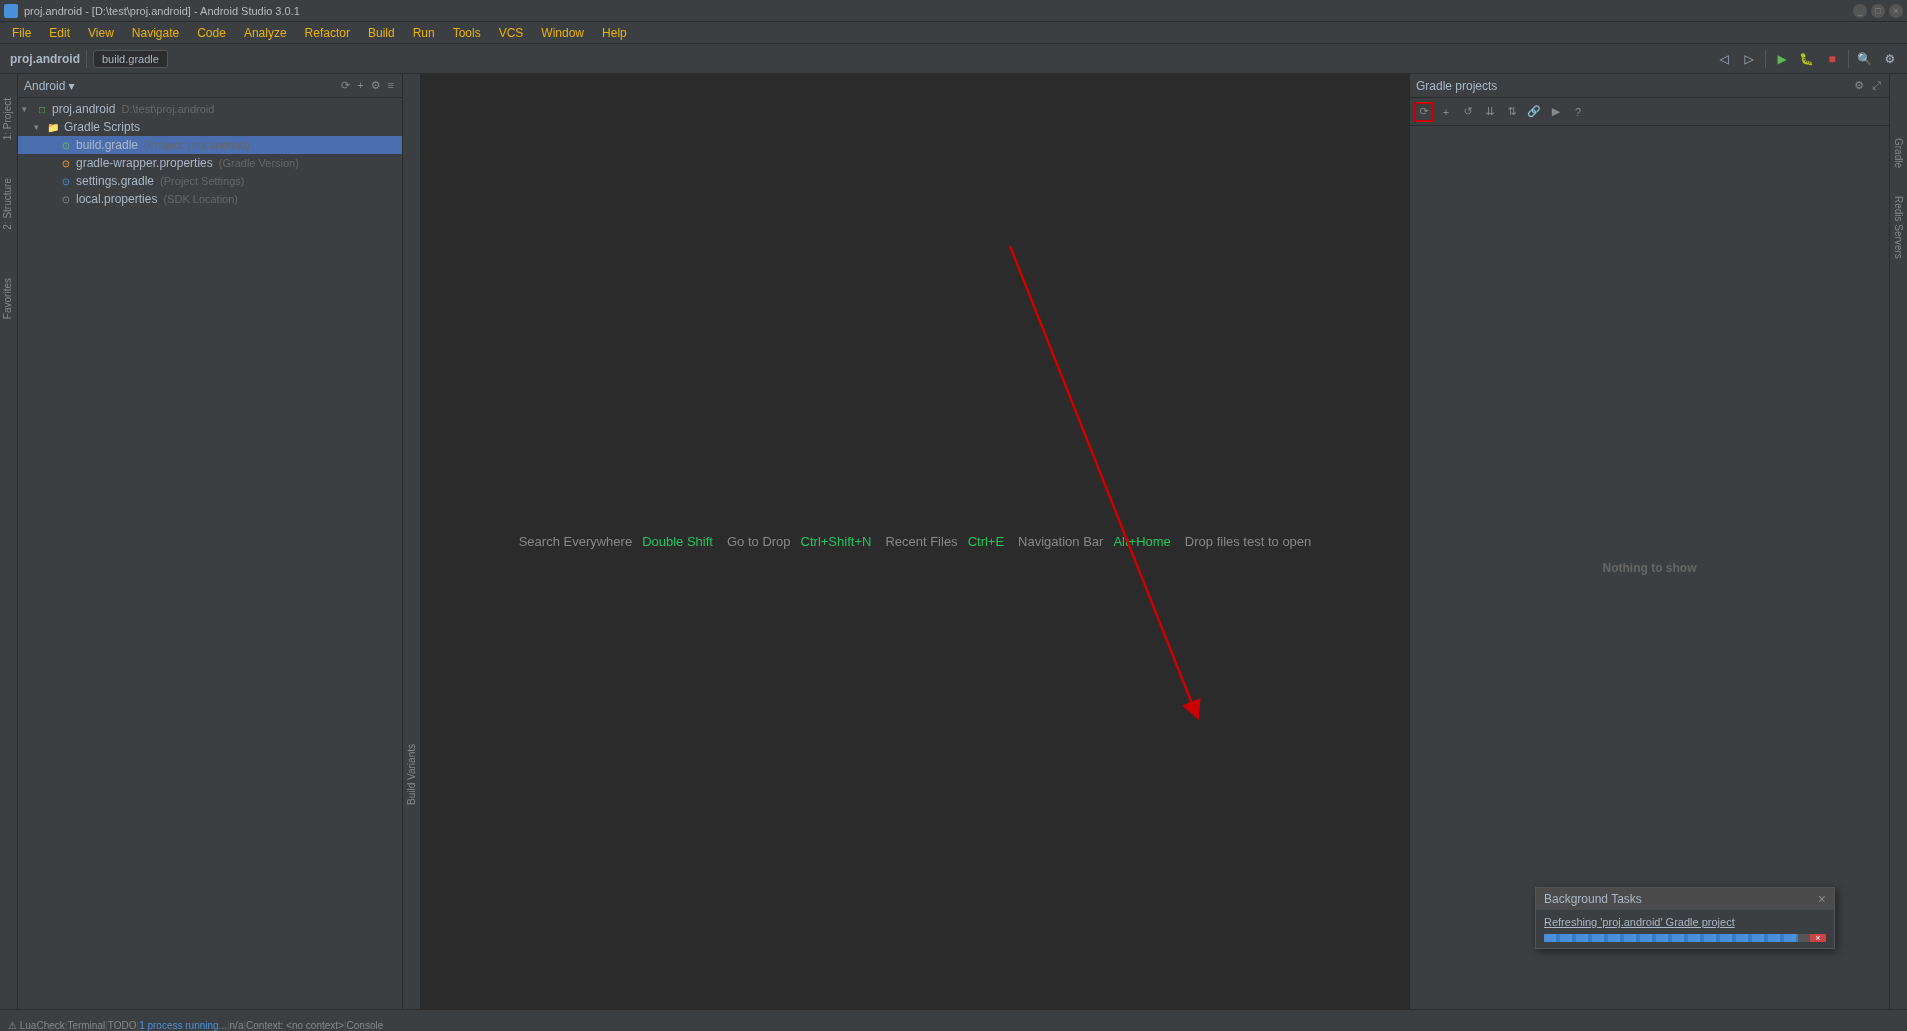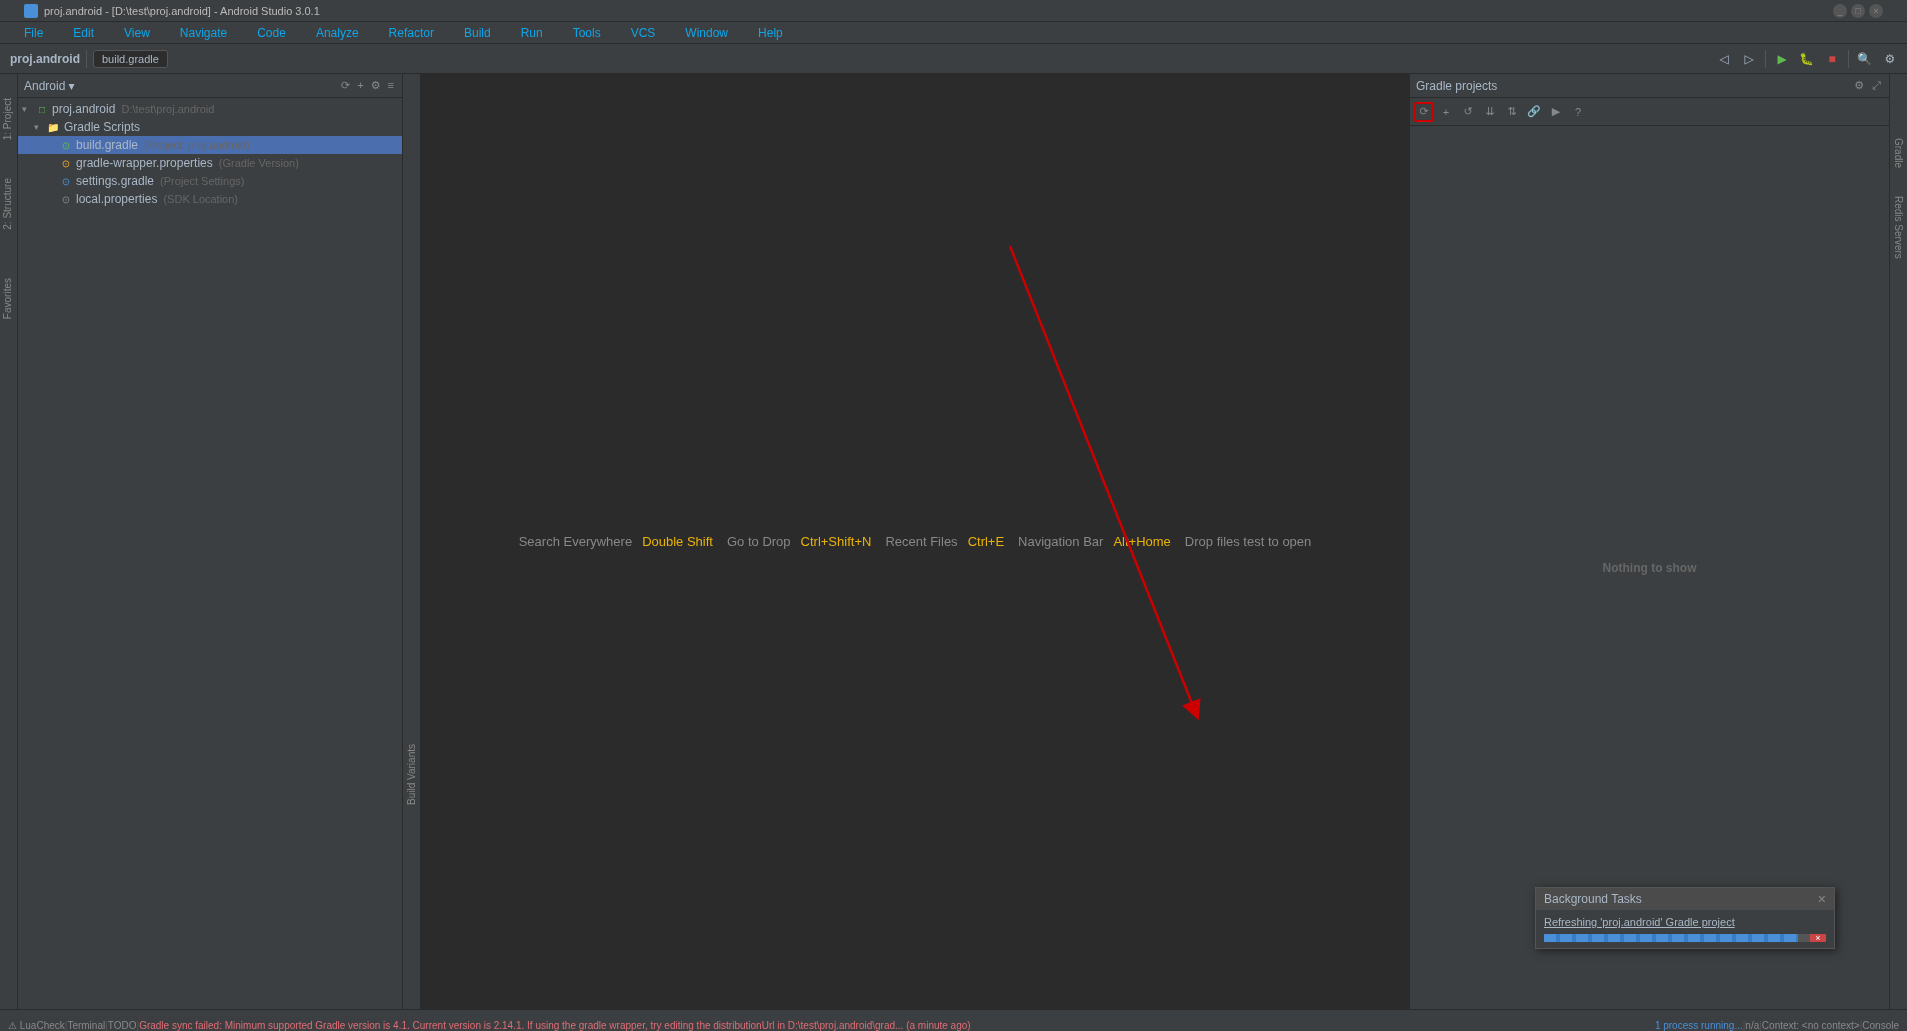--- a/index.html
+++ b/index.html
@@ -13,21 +13,21 @@
       overflow: hidden;
       position: relative;
     }
 
     
     #title-bar {
       height: 22px;
       background: #3c3f41;
       display: flex;
       align-items: center;
-      padding: 0 24px;
+      padding: 0 4px;
       border-bottom: 1px solid #2b2b2b;
       font-size: 11px;
       color: #bbbbbb;
     }
     #title-bar .title-icon {
       width: 14px;
       height: 14px;
       background: #4a90d9;
       border-radius: 2px;
       margin-right: 6px;
@@ -49,25 +49,24 @@
       height: 22px;
       background: #3c3f41;
       display: flex;
       align-items: center;
       padding: 0 4px;
       border-bottom: 1px solid #2b2b2b;
       gap: 2px;
     }
     .menu-item {
       padding: 2px 8px;
-      color: #0ea5e9;
+      color: #eab308;
       font-size: 12px;
       cursor: pointer;
       border-radius: 2px;
-      margin-left: 12px;
     }
 
     
     #toolbar {
       height: 30px;
       background: #3c3f41;
       display: flex;
       align-items: center;
       padding: 0 6px;
       border-bottom: 1px solid #2b2b2b;
@@ -213,21 +212,21 @@
       gap: 14px;
       align-items: flex-start;
     }
     .shortcut-row {
       display: flex;
       gap: 10px;
       align-items: center;
       font-size: 13px;
     }
     .shortcut-label { color: #888; }
-    .shortcut-key { color: #eab308; }
+    .shortcut-key { color: #22c55e; }
     .drop-label { color: #888; font-size: 13px; }
 
     
     #gradle-panel {
       width: 480px;
       background: #3c3f41;
       border-left: 1px solid #2b2b2b;
       display: flex;
       flex-direction: column;
     }
@@ -591,21 +590,20 @@
 
 </div>
 
 <div id="status-bar">
   <span>⚠ LuaCheck</span>
   <span class="status-sep">|</span>
   <span>Terminal</span>
   <span class="status-sep">|</span>
   <span>TODO</span>
   <span class="status-sep">|</span>
-  <span class="status-error" style="flex:1; overflow:hidden; text-overflow:ellipsis; white-space:nowrap;">Gradle sync failed: Minimum supported Gradle version is 4.1. Current version is 2.14.1. If using the gradle wrapper, try editing the distributionUrl in D:\test\proj.android\grad... (a minute ago)</span>
   <span style="color:#4a90d9; white-space:nowrap;margin-top:8px;">1 process running...</span>
   <span class="status-sep">|</span>
   <span>n/a</span>
   <span class="status-sep">|</span>
   <span>Context: &lt;no context&gt;</span>
   <span class="status-sep">|</span>
   <span>Console</span>
 </div>
 
 </body></html>

